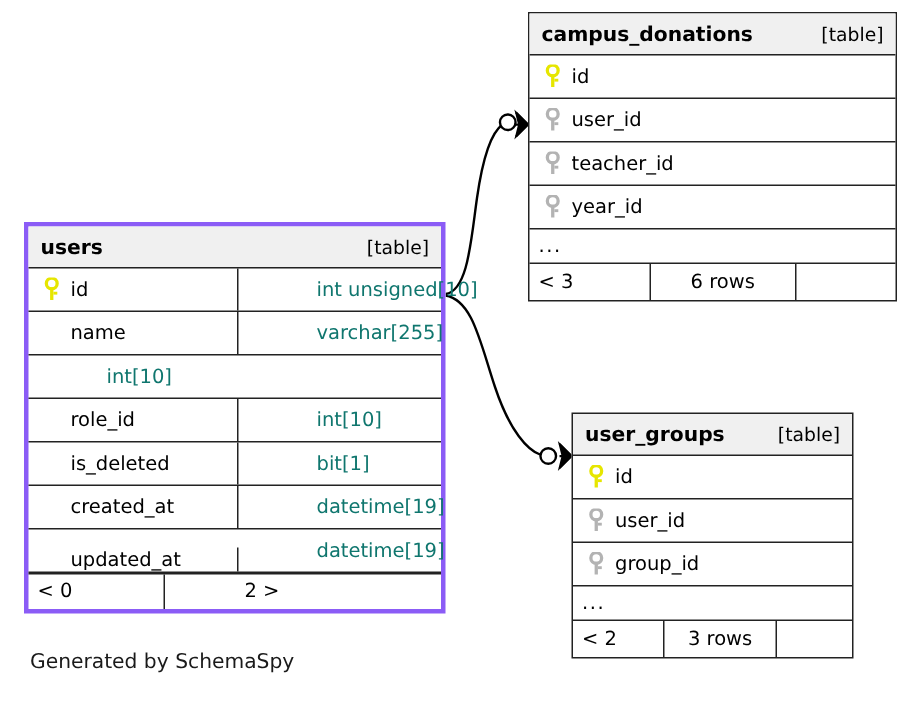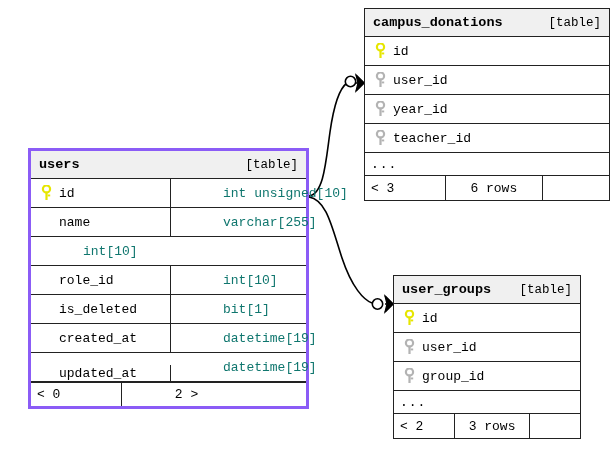--- a/index.html
+++ b/index.html
@@ -9,24 +9,23 @@
   body {
     width: 612px;
     height: 468px;
     background: #ffffff;
     font-family: "DejaVu Sans", sans-serif;
     position: relative;
     overflow: hidden;
   }
   #canvas {
     position: absolute;
-    left: 12px; top: 0;
+    left: 0; top: 0;
     width: 500px;
     height: 468px;
-    font-family: Liberation Mono, monospace;
   }
   #edges {
     position: absolute;
     left: 0; top: 0;
     width: 612px;
     height: 468px;
     pointer-events: none;
   }
 
   .table-box {
@@ -198,34 +197,34 @@
 
     <div class="col-row">
       <div class="col-name">
         <span class="key-slot">
           <svg width="11" height="16" viewBox="0 0 11 16">
             <circle cx="5.5" cy="4" r="3.6" fill="none" stroke="#b3b3b3" stroke-width="2.2"></circle>
             <rect x="4.4" y="6.5" width="2.2" height="8.5" fill="#b3b3b3"></rect>
             <rect x="6.6" y="9.5" width="2.6" height="1.9" fill="#b3b3b3"></rect>
           </svg>
         </span>
+        <span class="col-label">teacher_id</span>
+      </div>
+    </div>
+
+    <div class="col-row">
+      <div class="col-name">
+        <span class="key-slot">
+          <svg width="11" height="16" viewBox="0 0 11 16">
+            <circle cx="5.5" cy="4" r="3.6" fill="none" stroke="#b3b3b3" stroke-width="2.2"></circle>
+            <rect x="4.4" y="6.5" width="2.2" height="8.5" fill="#b3b3b3"></rect>
+            <rect x="6.6" y="9.5" width="2.6" height="1.9" fill="#b3b3b3"></rect>
+          </svg>
+        </span>
         <span class="col-label">year_id</span>
-      </div>
-    </div>
-
-    <div class="col-row">
-      <div class="col-name">
-        <span class="key-slot">
-          <svg width="11" height="16" viewBox="0 0 11 16">
-            <circle cx="5.5" cy="4" r="3.6" fill="none" stroke="#b3b3b3" stroke-width="2.2"></circle>
-            <rect x="4.4" y="6.5" width="2.2" height="8.5" fill="#b3b3b3"></rect>
-            <rect x="6.6" y="9.5" width="2.6" height="1.9" fill="#b3b3b3"></rect>
-          </svg>
-        </span>
-        <span class="col-label">teacher_id</span>
       </div>
     </div>
 
     <div class="ellipsis-row">...</div>
 
     <div class="footer-row">
       <div class="footer-cell fc-left" style="width:33%;">&lt; 3</div>
       <div class="footer-cell fc-center" style="width:40%;">6 rows</div>
       <div class="footer-cell fc-right" style="width:27%;"></div>
     </div>
@@ -348,14 +347,15 @@
       </div>
       <div class="col-type">datetime[19]</div>
     </div>
 
     <div class="footer-row" style="border-top:1px solid #222222;">
       <div class="footer-cell fc-left" style="width:33%;">&lt; 0</div>
       <div class="footer-cell fc-right" style="width:30%;">2 &gt;</div>
     </div>
   </div>
 
+  <div class="caption">Generated by SchemaSpy</div>
 
 </div>
 
 </body></html>

